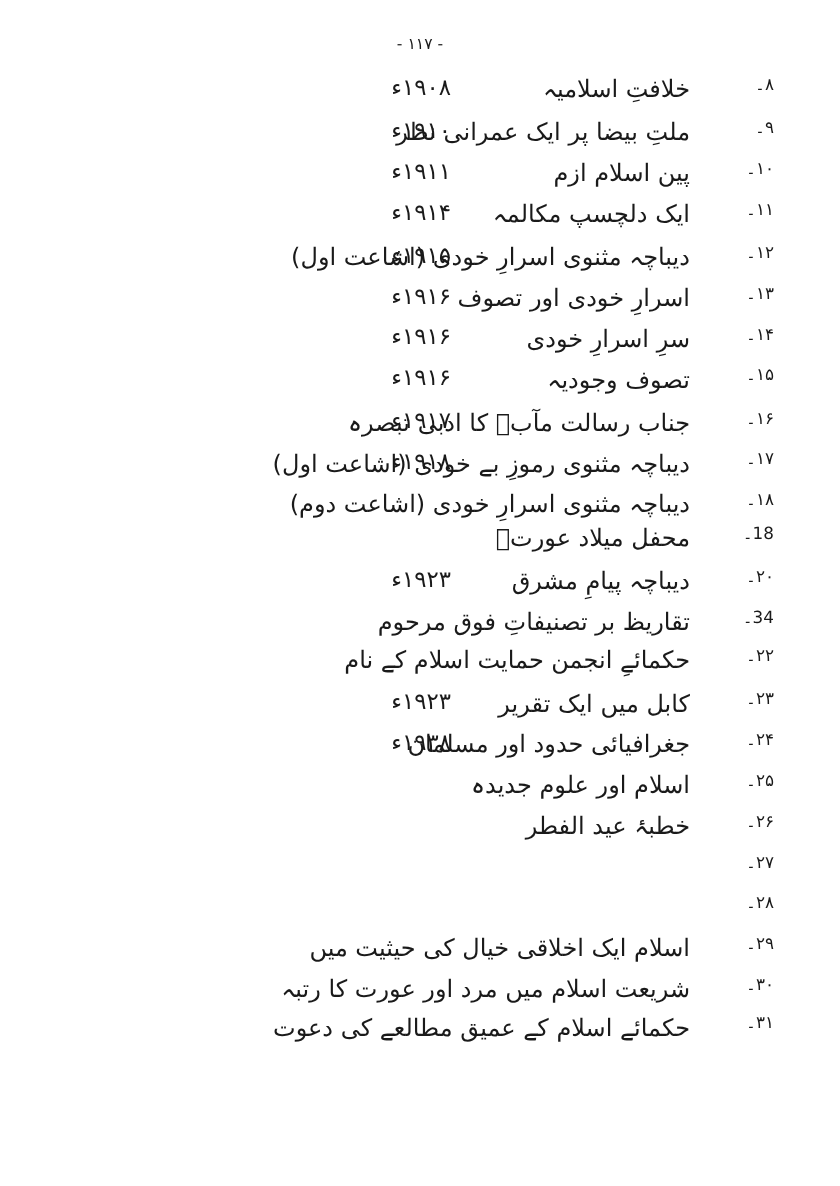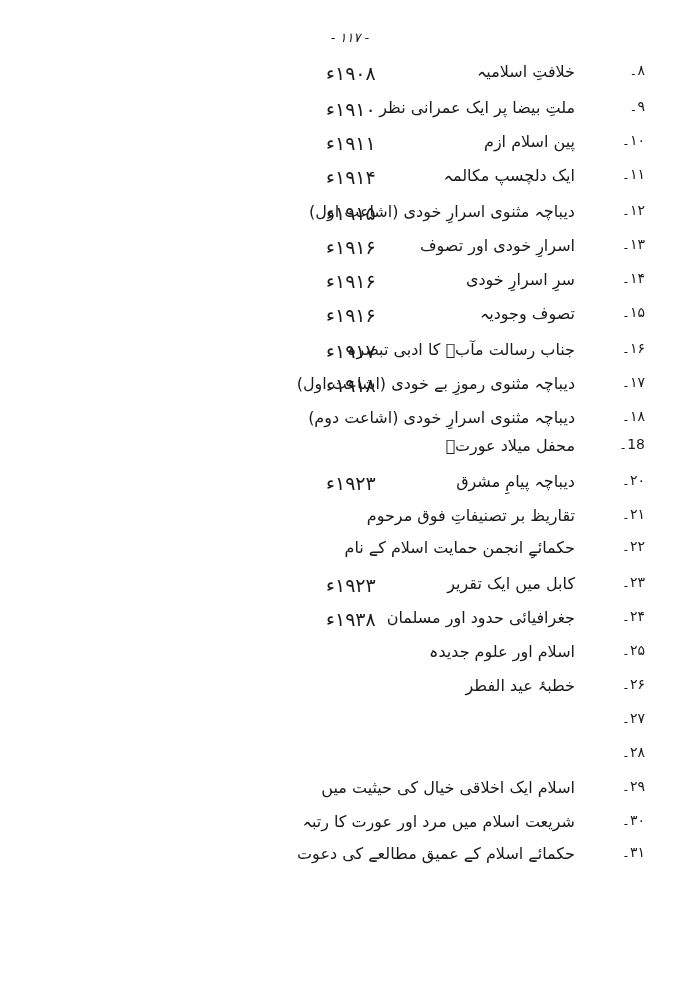--- a/index.html
+++ b/index.html
@@ -1,25 +1,25 @@
 <!DOCTYPE html>
 <html><head>
 <meta charset="utf-8">
 <style>
   html, body { margin: 0; padding: 0; background: #ffffff; }
   body { width: 700px; height: 988px; position: relative; overflow: hidden;
          font-family: "DejaVu Sans", sans-serif; color: #1a1a1a; }
   .page-number { position: absolute; top: 30px; left: 0; width: 700px; text-align: center;
-                 font-size: 13px; direction: rtl; font-style: italic; }
+                 font-size: 13px; direction: rtl; }
   .list { position: absolute; top: 62px; left: 0; width: 700px; }
   .row { position: absolute; left: 0; width: 700px; height: 28px; }
   .num { position: absolute; right: 55px; width: 50px; text-align: right; direction: rtl;
          font-size: 14px; }
   .title { position: absolute; right: 125px; width: 340px; text-align: right; direction: rtl;
-           font-size: 16px; white-space: nowrap; }
+           font-size: 20px; white-space: nowrap; }
   .year { position: absolute; left: 326px; width: 60px; text-align: left; direction: rtl;
           font-size: 19px; }
 </style>
 </head>
 <body>
 
 <div class="page-number">- ۱۱۷ -</div>
 
 <div class="list" id="list">
     <div class="row" style="top: 0px;">
@@ -81,21 +81,21 @@
       <span class="num">18۔</span>
       <span class="title">محفل میلاد عورتؐ</span>
       <span class="year"></span>
     </div>
     <div class="row" style="top: 410px;">
       <span class="num">۲۰۔</span>
       <span class="title">دیباچہ پیامِ مشرق</span>
       <span class="year">۱۹۲۳ء</span>
     </div>
     <div class="row" style="top: 444px;">
-      <span class="num">۲۱۔</span>
+      <span class="num">34۔</span>
       <span class="title">تقاریظ بر تصنیفاتِ فوق مرحوم</span>
       <span class="year"></span>
     </div>
     <div class="row" style="top: 476px;">
       <span class="num">۲۲۔</span>
       <span class="title">حکمائےِ انجمن حمایت اسلام کے نام</span>
       <span class="year"></span>
     </div>
     <div class="row" style="top: 512px;">
       <span class="num">۲۳۔</span>

